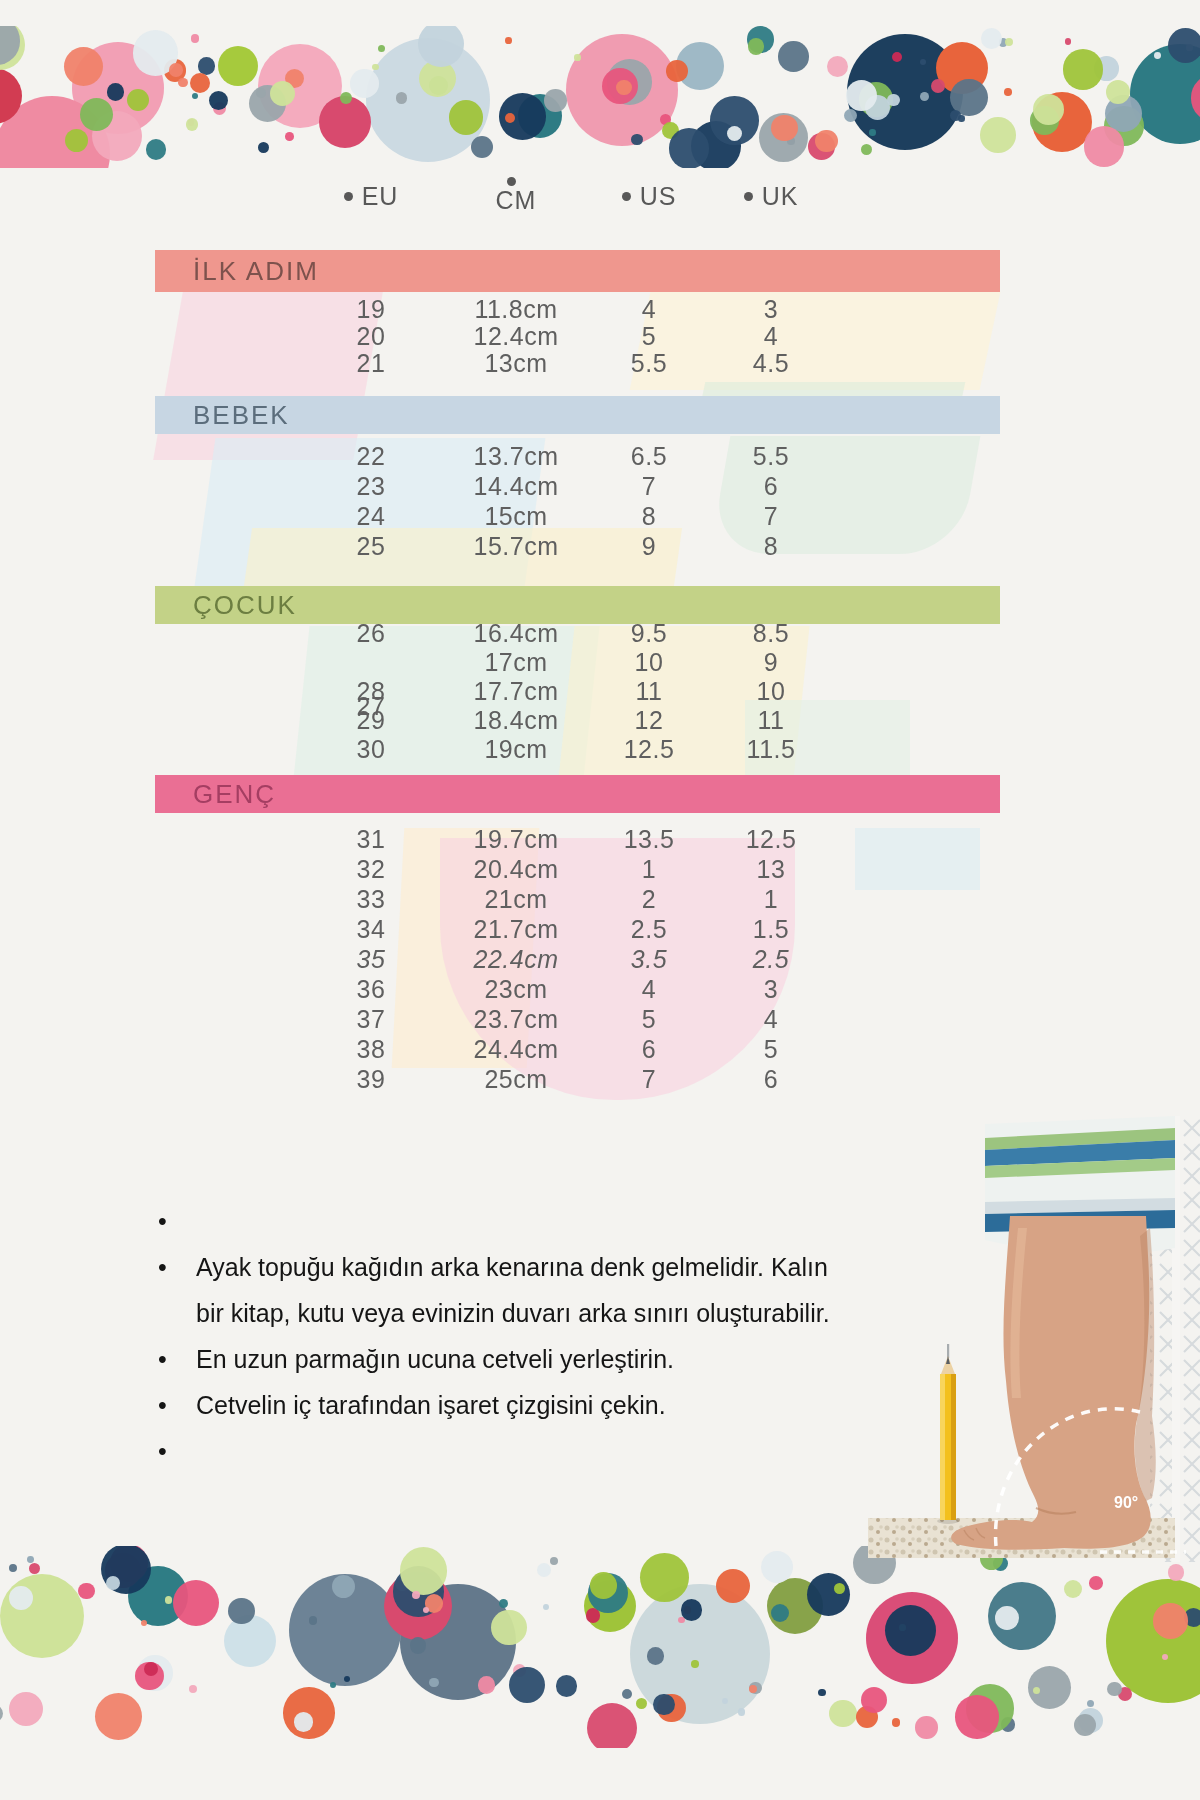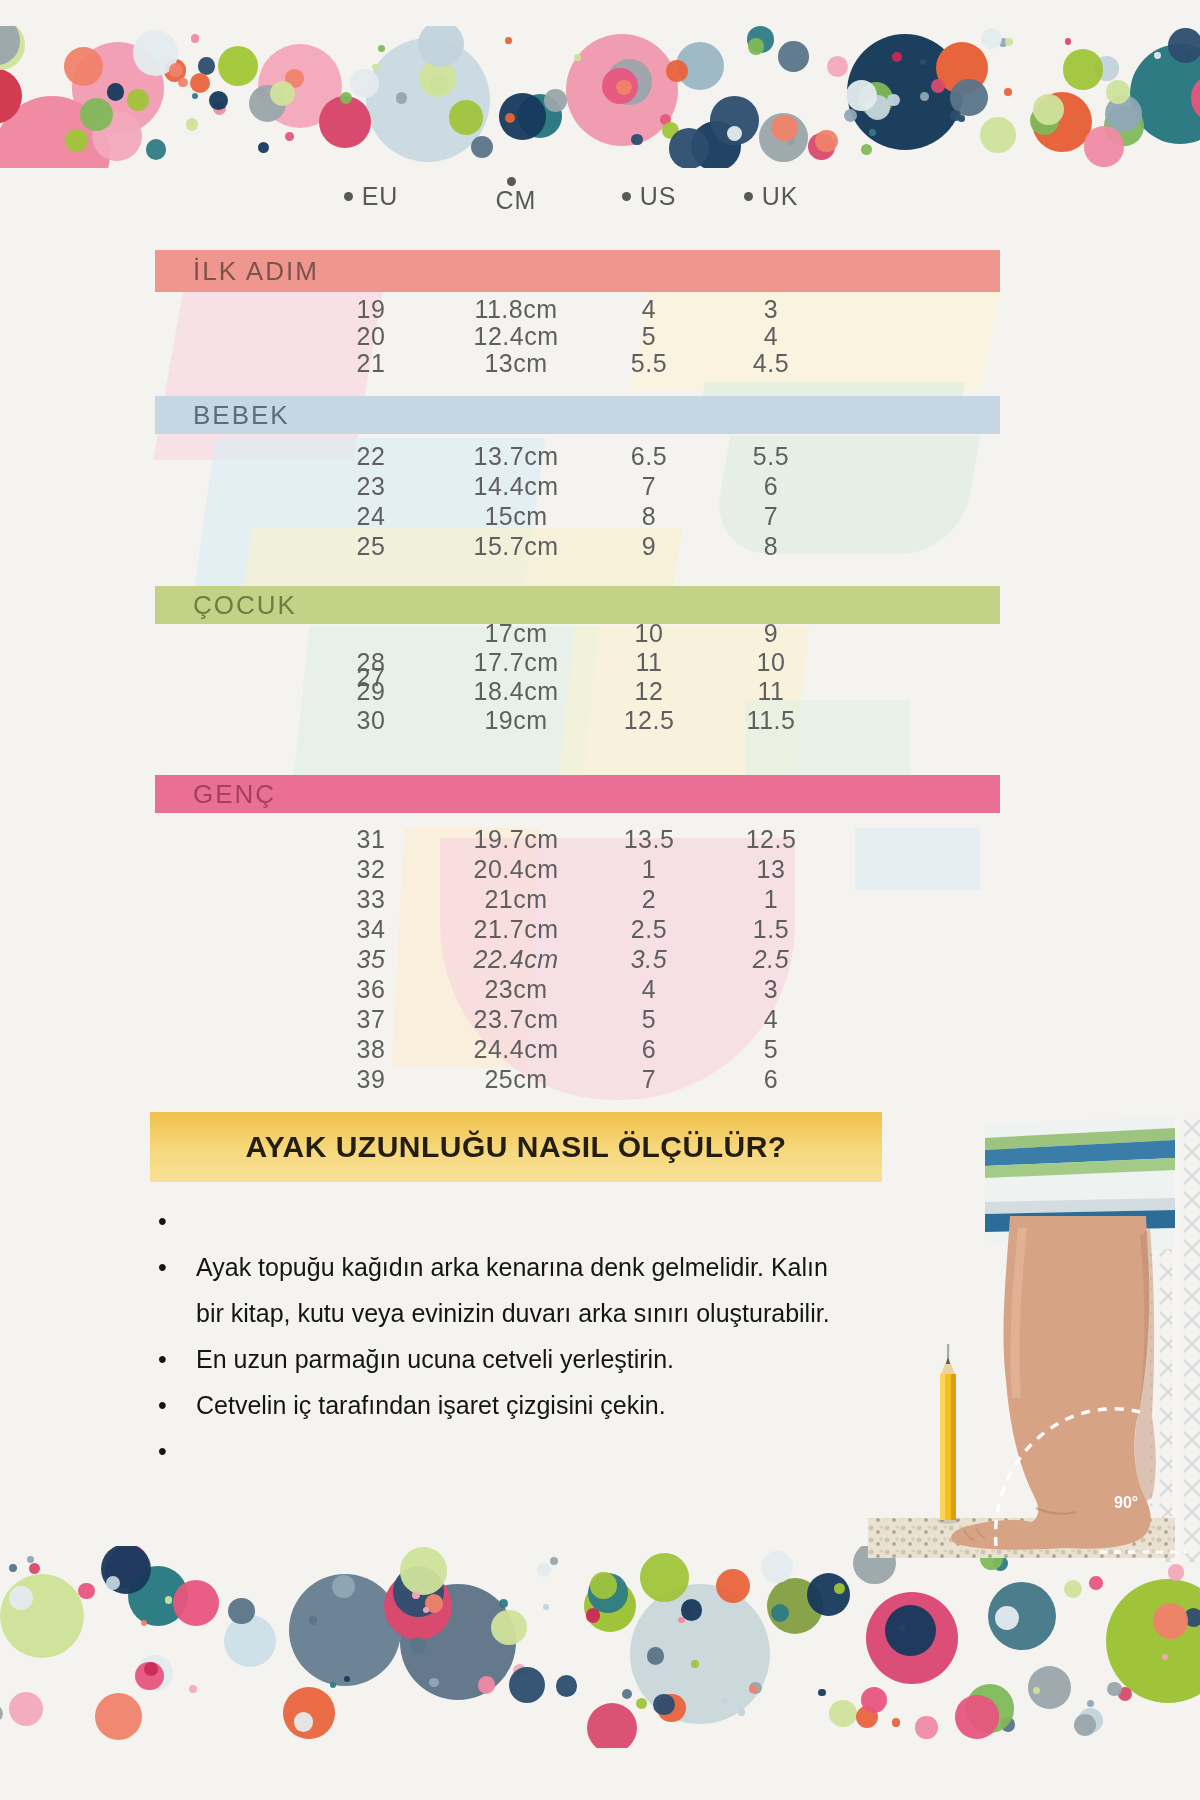--- a/index.html
+++ b/index.html
@@ -357,20 +357,27 @@
       <span class="t-cell" style="line-height: 30px;">25</span>
       <span class="t-cell" style="line-height: 30px;">15.7cm</span>
       <span class="t-cell" style="line-height: 30px;">9</span>
       <span class="t-cell" style="line-height: 30px;">8</span>
     </div>
   </div>
     <div class="band" style="top: 586px; height: 38px; background: rgb(195, 210, 135);">
       <div class="band-label" style="line-height: 38px; color: rgb(108, 126, 65);">ÇOCUK</div>
     </div>
   <div class="rows" style="top: 619px;">
+    <div class="t-row" style="height: 29px;">
+      <span class="t-cell" style="line-height: 29px;"></span>
+      <span class="t-cell" style="line-height: 29px;">26</span>
+      <span class="t-cell" style="line-height: 29px;">16.4cm</span>
+      <span class="t-cell" style="line-height: 29px;">9.5</span>
+      <span class="t-cell" style="line-height: 29px;">8.5</span>
+    </div>
 
     <div class="t-row" style="height: 29px;">
       <span class="t-cell" style="line-height: 29px;"></span>
       <span class="t-cell" style="line-height: 29px; margin-top: 44px;">27</span>
       <span class="t-cell" style="line-height: 29px;">17cm</span>
       <span class="t-cell" style="line-height: 29px;">10</span>
       <span class="t-cell" style="line-height: 29px;">9</span>
     </div>
 
     <div class="t-row" style="height: 29px;">
@@ -469,23 +476,20 @@
       <span class="t-cell" style="line-height: 30px;"></span>
       <span class="t-cell" style="line-height: 30px;">39</span>
       <span class="t-cell" style="line-height: 30px;">25cm</span>
       <span class="t-cell" style="line-height: 30px;">7</span>
       <span class="t-cell" style="line-height: 30px;">6</span>
     </div>
   </div>
       </div>
   </div>
 
-  <div class="howto-band">
-    <div class="howto-title">AYAK UZUNLUĞU NASIL ÖLÇÜLÜR?</div>
-  </div>
 
   <ul class="bullets" id="bullets">
     <li>
       <span class="marker">•</span>
     </li>
 
     <li>
       <span class="marker">•</span>
       <span class="b-text">Ayak topuğu kağıdın arka kenarına denk gelmelidir. Kalın bir kitap, kutu veya evinizin duvarı arka sınırı oluşturabilir.</span>
     </li>

